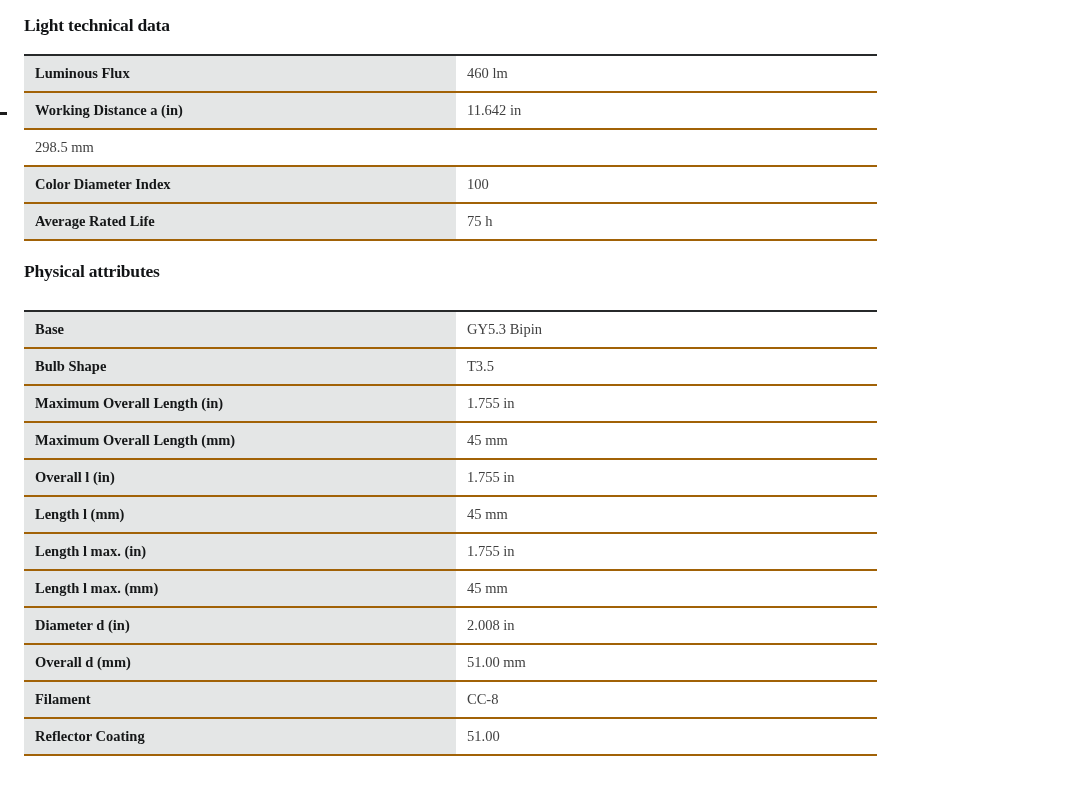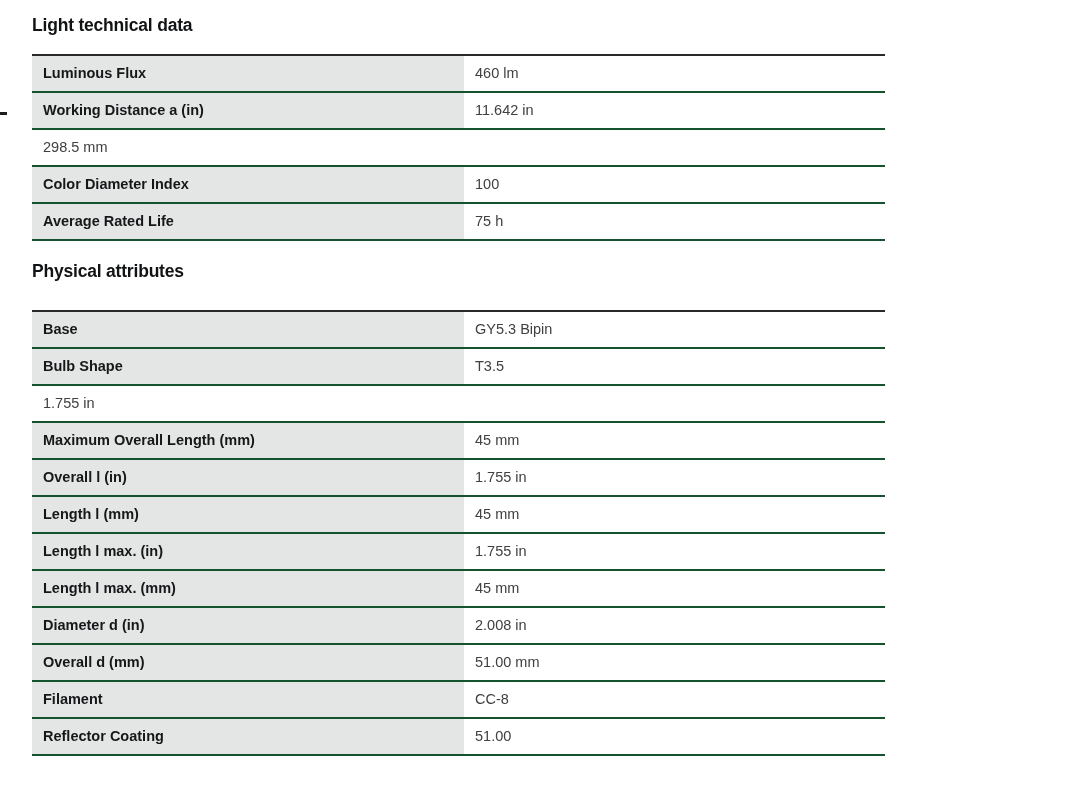--- a/index.html
+++ b/index.html
@@ -18,23 +18,24 @@
   .edge-dash {
     position: absolute;
     left: 0;
     top: 112px;
     width: 7px;
     height: 3px;
     background: #1d1d1d;
   }
   .sections {
     position: absolute;
-    left: 32px;
+    left: 24px;
     top: 0;
     width: 853px;
+    font-family: Liberation Serif, serif;
   }
   .section-title {
     margin: 0;
     font-size: 17.5px;
     line-height: 22px;
     font-weight: bold;
     color: #111315;
     letter-spacing: -0.2px;
   }
   .spec-section.first .section-title  { margin-top: 14px; }
@@ -42,21 +43,21 @@
   .spec-section.second .section-title { margin-top: 19px; }
   .spec-section.second .spec-table    { margin-top: 28px; }
   .spec-table {
     width: 853px;
     border-top: 2px solid #27292a;
   }
   .spec-row {
     display: flex;
     align-items: stretch;
     height: 35px;
-    border-bottom: 2px solid #14532d;
+    border-bottom: 2px solid #a16207;
   }
   .cell {
     box-sizing: border-box;
     display: flex;
     align-items: center;
     font-size: 14.5px;
     line-height: 35px;
     white-space: nowrap;
     overflow: hidden;
   }
@@ -117,20 +118,21 @@
     <div class="cell label">Base</div>
     <div class="cell value">GY5.3 Bipin</div>
   </div>
 
   <div class="spec-row">
     <div class="cell label">Bulb Shape</div>
     <div class="cell value">T3.5</div>
   </div>
 
   <div class="spec-row">
+    <div class="cell label">Maximum Overall Length (in)</div>
     <div class="cell value">1.755 in</div>
   </div>
 
   <div class="spec-row">
     <div class="cell label">Maximum Overall Length (mm)</div>
     <div class="cell value">45 mm</div>
   </div>
 
   <div class="spec-row">
     <div class="cell label">Overall l (in)</div>

